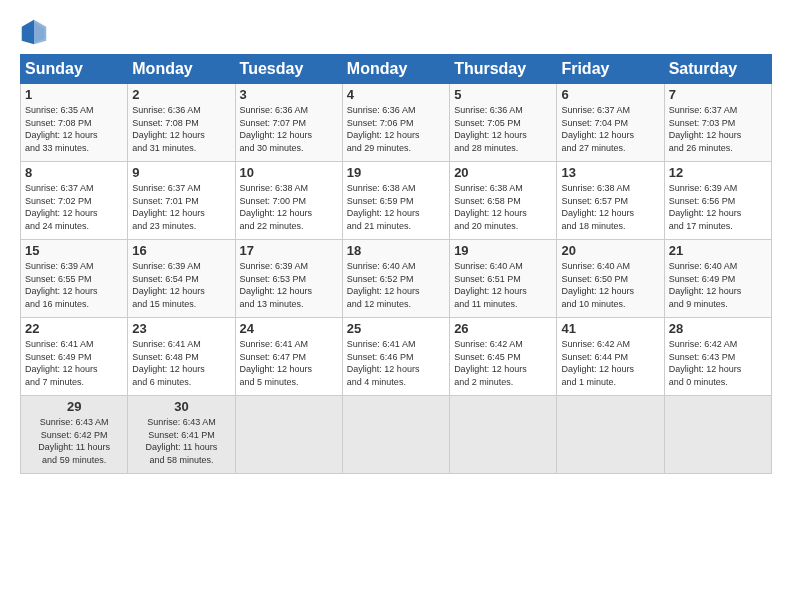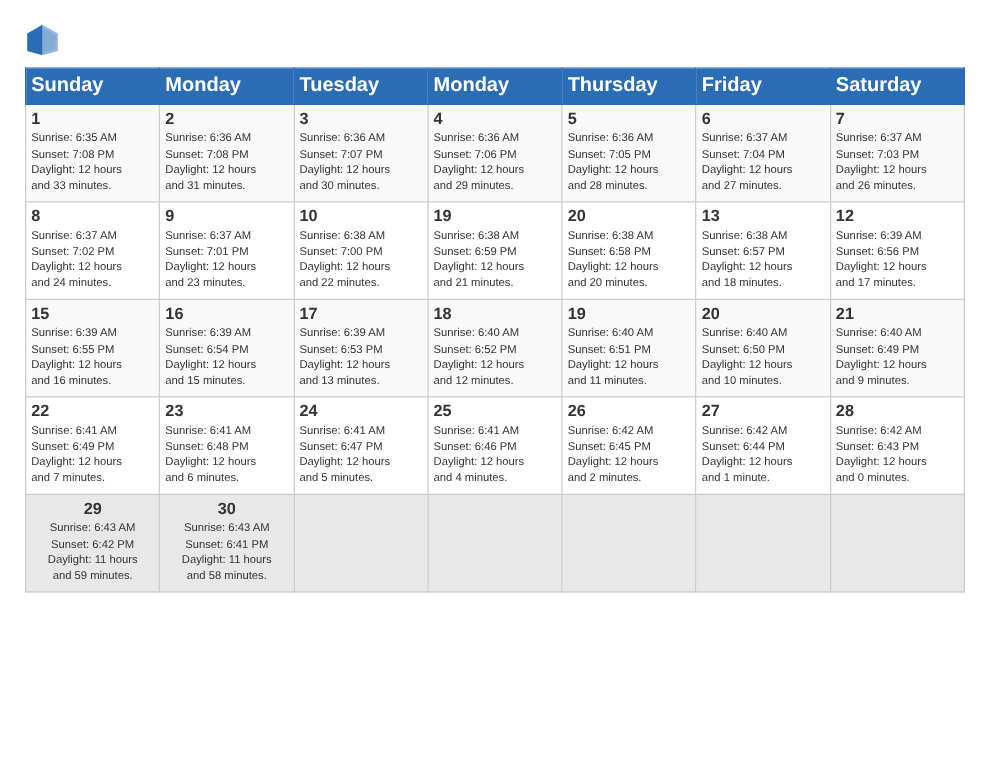--- a/index.html
+++ b/index.html
@@ -244,21 +244,21 @@
           </td>
           <td>
             <span class="day-num">25</span>
             <div class="day-info">Sunrise: 6:41 AM<br>Sunset: 6:46 PM<br>Daylight: 12 hours<br>and 4 minutes.</div>
           </td>
           <td>
             <span class="day-num">26</span>
             <div class="day-info">Sunrise: 6:42 AM<br>Sunset: 6:45 PM<br>Daylight: 12 hours<br>and 2 minutes.</div>
           </td>
           <td>
-            <span class="day-num">27</span>
+            <span class="day-num">41</span>
             <div class="day-info">Sunrise: 6:42 AM<br>Sunset: 6:44 PM<br>Daylight: 12 hours<br>and 1 minute.</div>
           </td>
           <td>
             <span class="day-num">28</span>
             <div class="day-info">Sunrise: 6:42 AM<br>Sunset: 6:43 PM<br>Daylight: 12 hours<br>and 0 minutes.</div>
           </td>
         </tr>
         <tr>
           <td>
             <span class="day-num">29</span>

